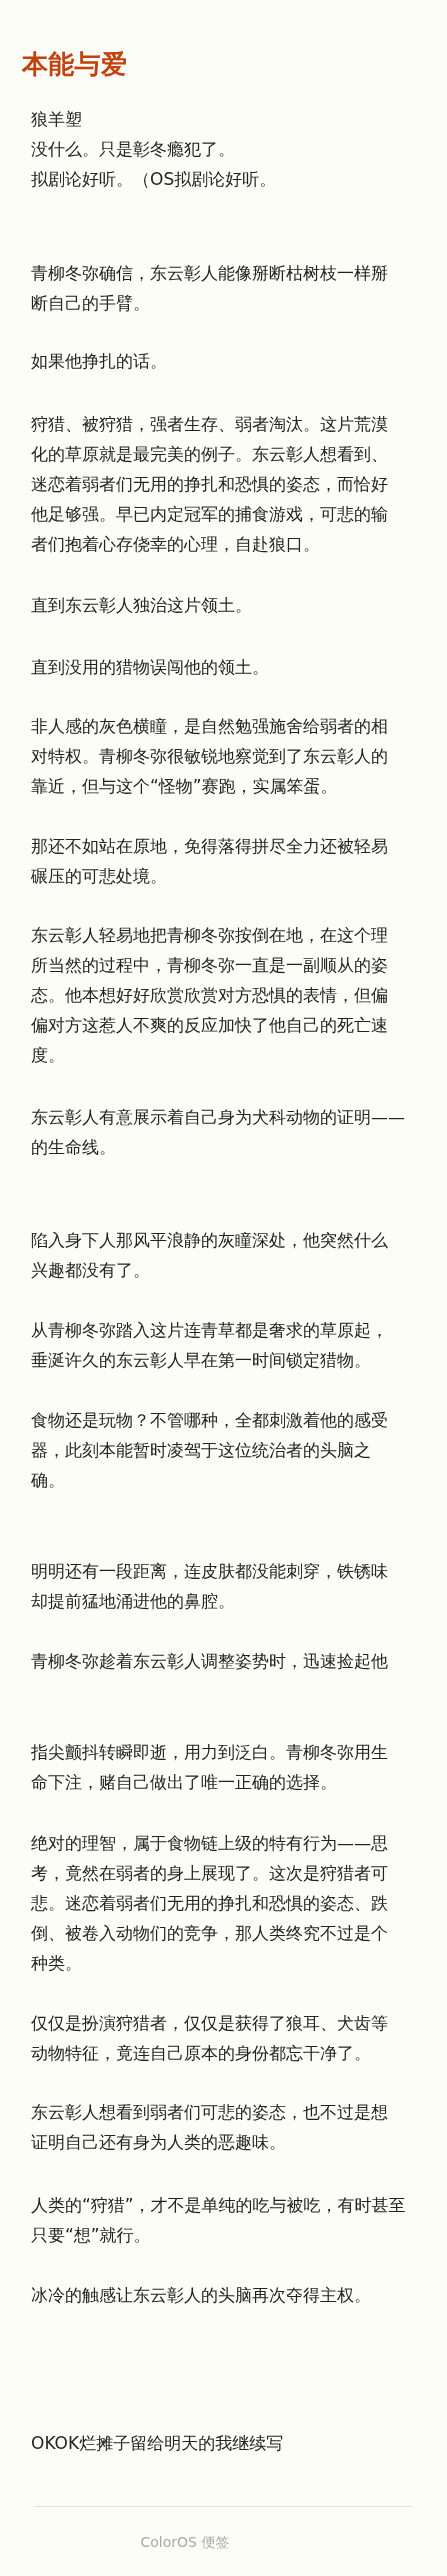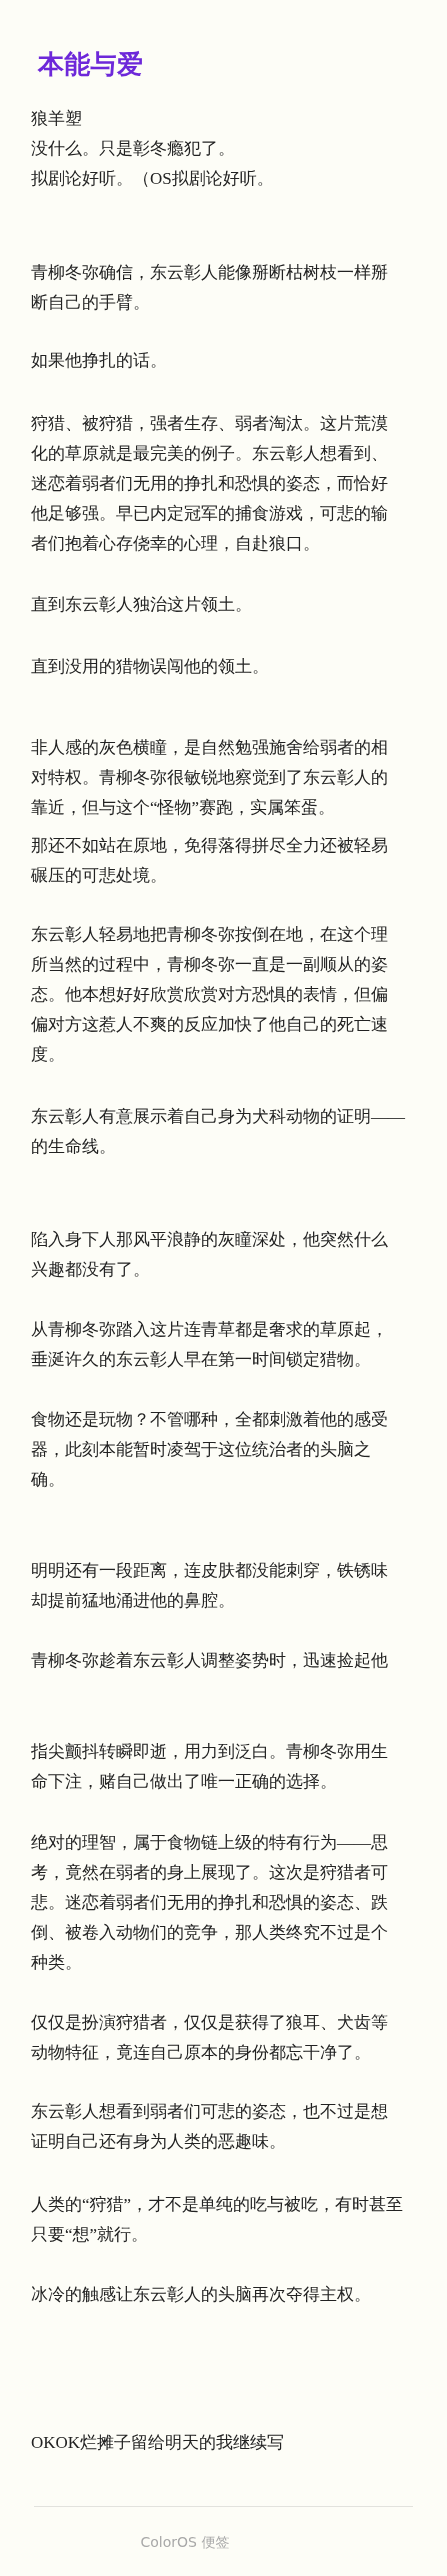--- a/index.html
+++ b/index.html
@@ -10,42 +10,41 @@
     width: 448px;
     height: 2576px;
     background: #fdfdf7;
     position: relative;
     overflow: hidden;
     font-family: "DejaVu Sans", "Liberation Sans", sans-serif;
     color: #1f1f1f;
   }
   .note-title {
     position: absolute;
-    left: 38px;
+    left: 22px;
     top: 47px;
     font-size: 26px;
     line-height: 34px;
     font-weight: bold;
-    color: #6d28d9;
+    color: #c2410c;
     white-space: nowrap;
     letter-spacing: 0.3px;
   }
   .para {
     position: absolute;
     left: 31px;
     width: 392px;
     font-size: 17px;
     line-height: 30px;
     color: #222222;
   }
   .para .line {
     display: block;
     white-space: nowrap;
     height: 30px;
-    font-family: Liberation Serif, serif;
   }
   .divider {
     position: absolute;
     left: 34px;
     width: 379px;
     top: 2506px;
     height: 1.1px;
     background: #e2e2de;
   }
   .footer {
@@ -91,21 +90,21 @@
   </div>
 
   <div class="para" style="top:590px">
     <span class="line">直到东云彰人独治这片领土。</span>
   </div>
 
   <div class="para" style="top:652px">
     <span class="line">直到没用的猎物误闯他的领土。</span>
   </div>
 
-  <div class="para" style="top:733px">
+  <div class="para" style="top:711px">
     <span class="line">非人感的灰色横瞳，是自然勉强施舍给弱者的相</span>
     <span class="line">对特权。青柳冬弥很敏锐地察觉到了东云彰人的</span>
     <span class="line">靠近，但与这个“怪物”赛跑，实属笨蛋。</span>
   </div>
 
   <div class="para" style="top:831px">
     <span class="line">那还不如站在原地，免得落得拼尽全力还被轻易</span>
     <span class="line">碾压的可悲处境。</span>
   </div>
 

